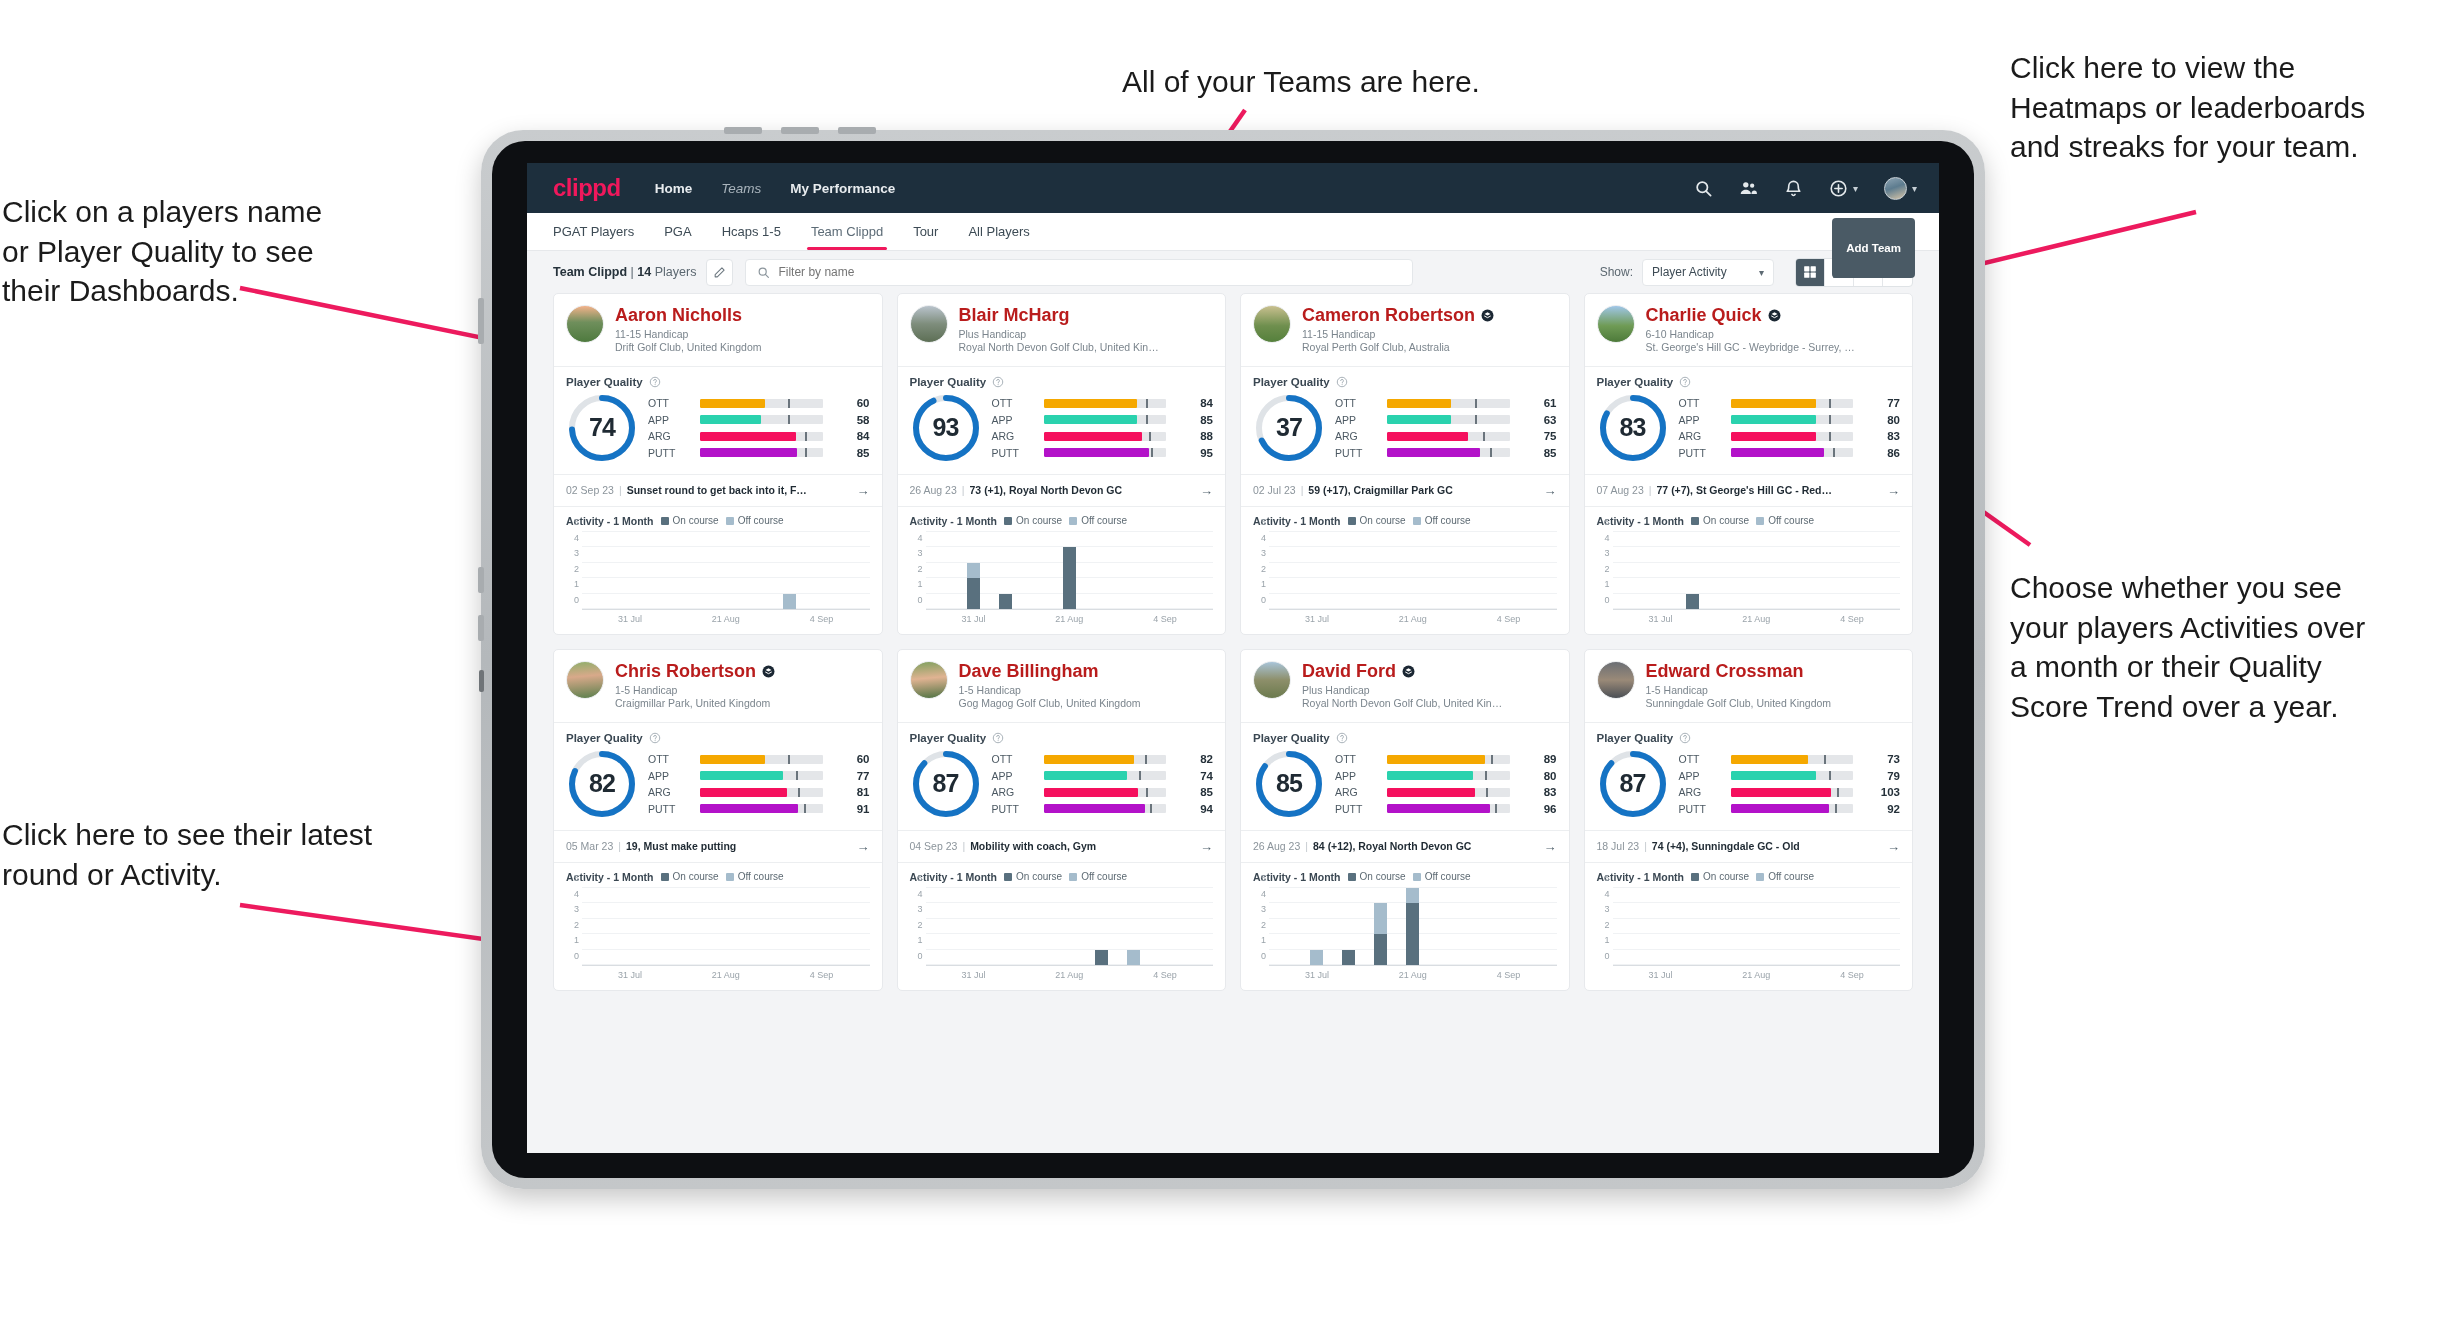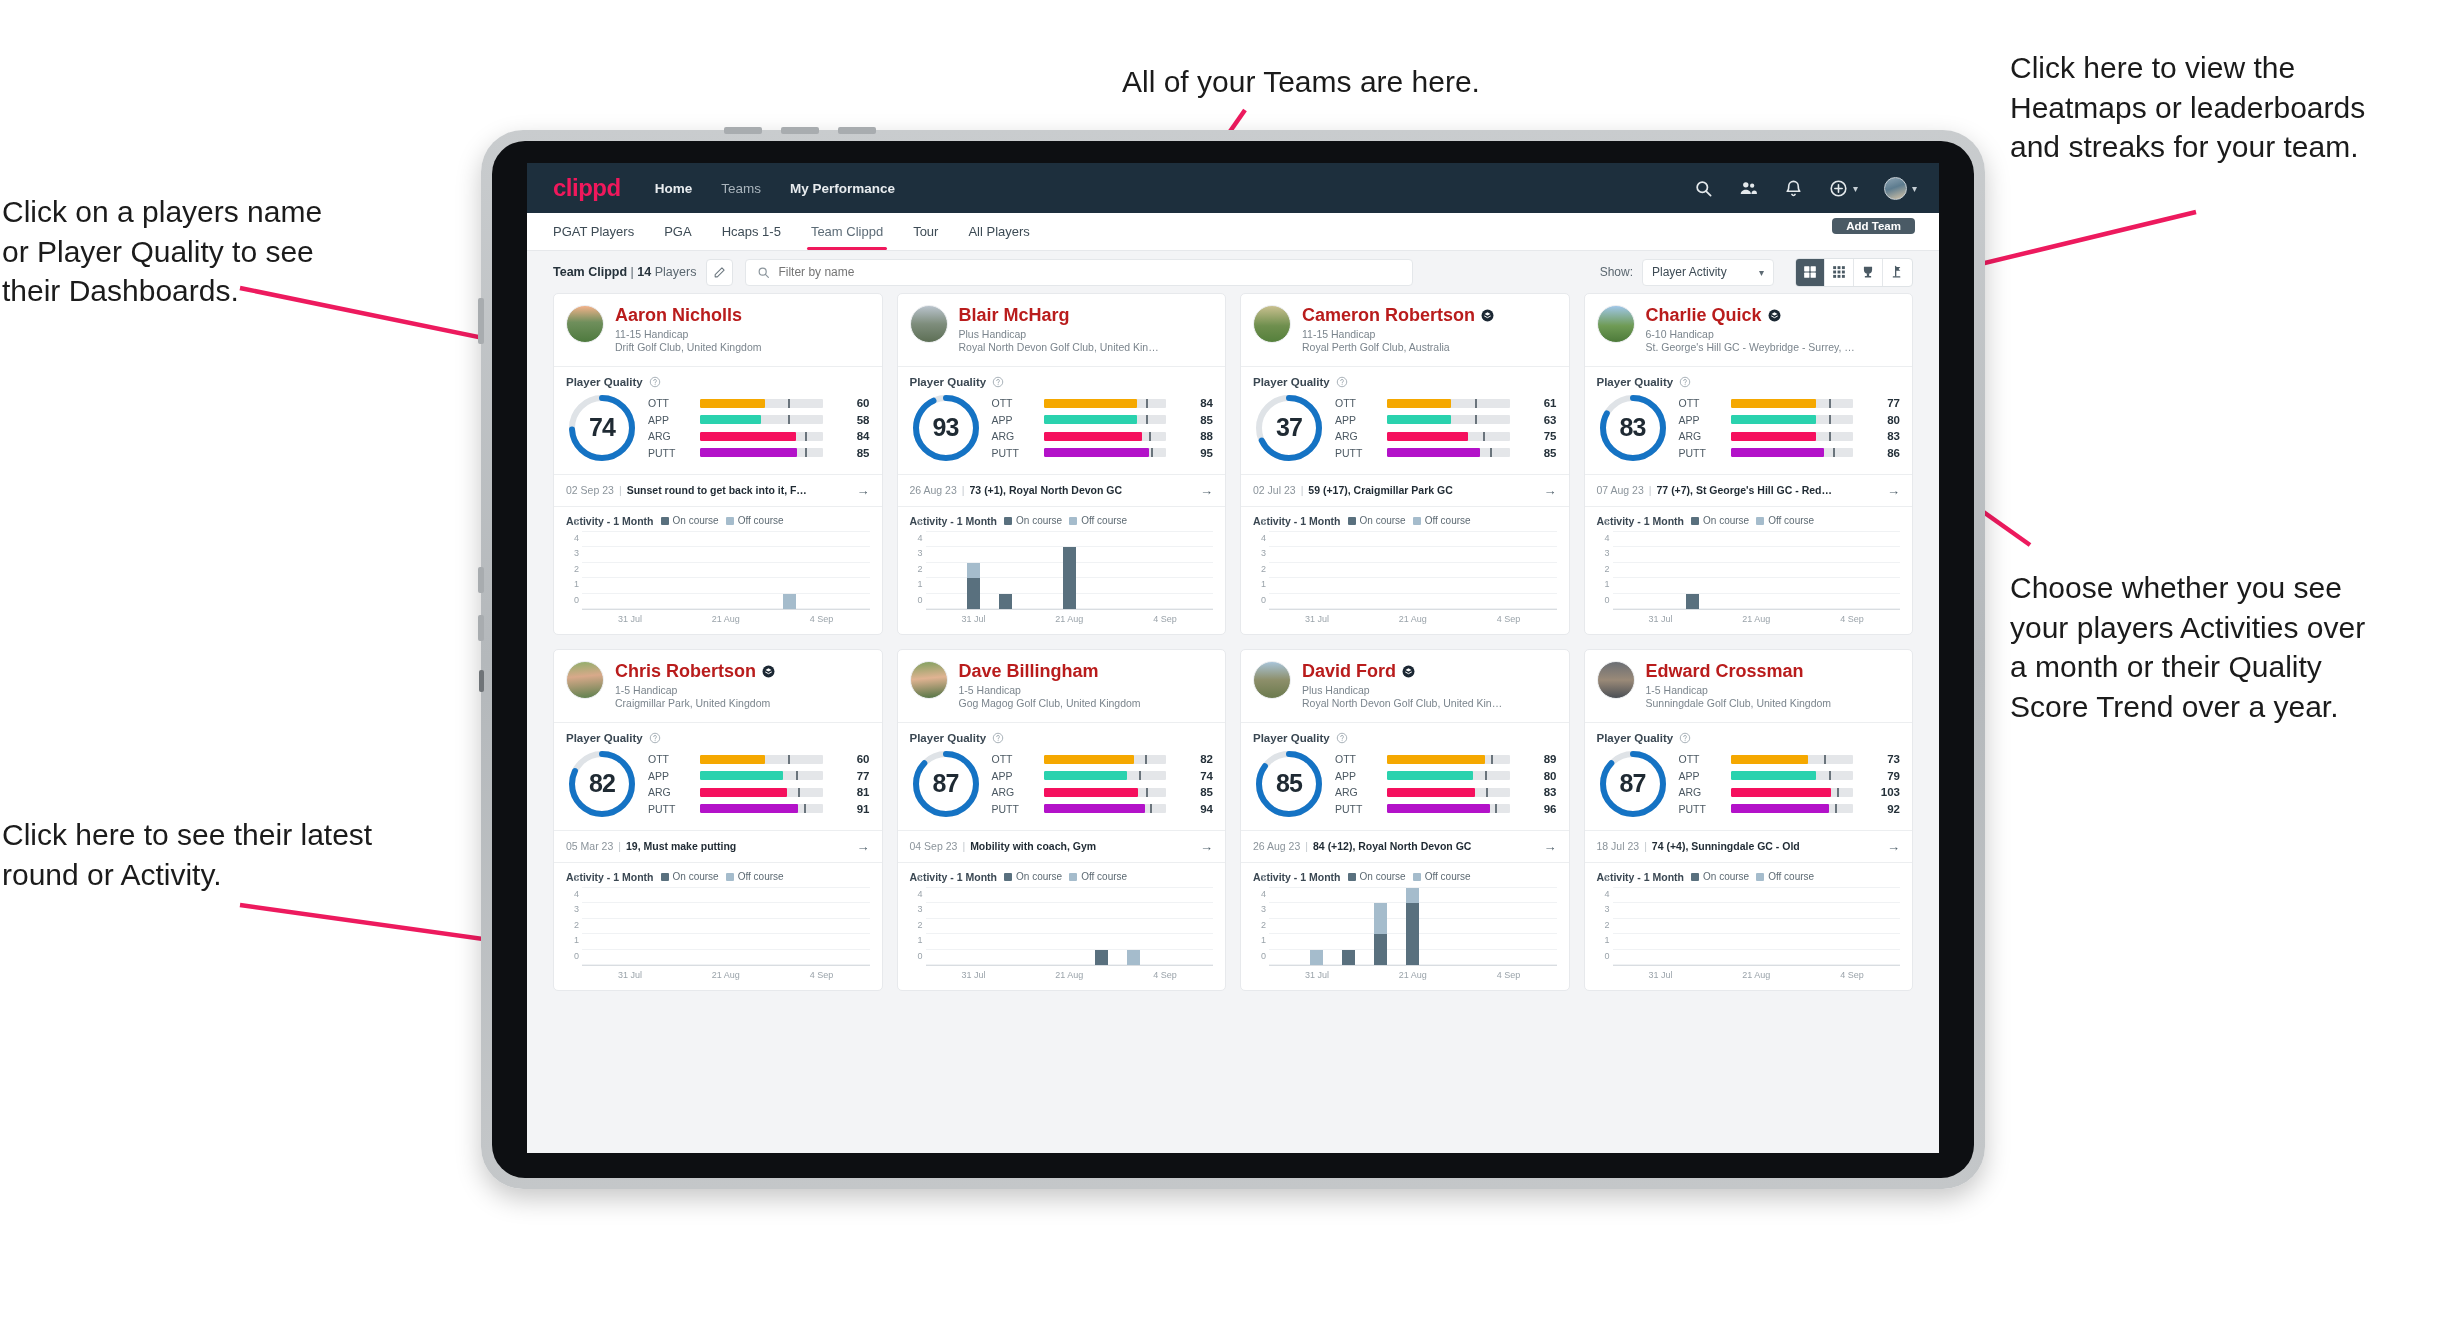--- a/index.html
+++ b/index.html
@@ -61,21 +61,21 @@
 
   
   .navbar {
     height: 50px; background: #1d2f3d;
     display: flex; align-items: center;
     padding: 0 22px 0 26px;
   }
   .logo { color: #f0185c; font-size: 24px; font-weight: 700; letter-spacing: -.5px; margin-right: 34px; }
   .nav-links { display: flex; align-items: center; gap: 29px; }
   .nav-link { color: #e8ecef; font-size: 13.5px; }
-  .nav-link.muted { color: #a9b4bc; }
+  .nav-link.muted { color: #a9b4bc; font-style: italic; }
   .nav-link.bold { font-weight: 700; }
   .nav-right { margin-left: auto; display: flex; align-items: center; gap: 26px; }
   .nav-ic { width: 19px; height: 19px; display:block; color:#e4e9ec; }
   .nav-ic svg { width: 100%; height: 100%; display:block; }
   .av-wrap { display: flex; align-items: center; gap: 5px; }
   .avatar-sm {
     width: 23px; height: 23px; border-radius: 50%;
     background: linear-gradient(160deg,#8fa5b4 0%, #5d7c8f 45%, #d9c6a8 100%);
     border: 1.5px solid #c7d0d6;
   }
@@ -94,21 +94,21 @@
   }
   .tab.active { color: #5c6b76; }
   .tab.active::after {
     content: ""; position: absolute; left: -4px; right: -4px; bottom: 0;
     height: 3px; background: #f0185c; border-radius: 2px;
   }
   .add-team {
     position: absolute; right: 24px; top: 5px;
     background: #4a5a65; color: #ffffff;
     font-size: 11.5px; font-weight: 600;
-    padding: 2px 14px; border-radius: 4px; border: none;
+    padding: 24px 14px; border-radius: 4px; border: none;
   }
 
   
   .toolbar {
     height: 42px; background: #f3f4f6;
     display: flex; align-items: center; padding: 0 26px; gap: 0;
   }
   .team-label { font-size: 12.5px; color: #5b6770; white-space: nowrap; }
   .team-label b { color: #26323b; font-weight: 700; }
   .edit-btn {

